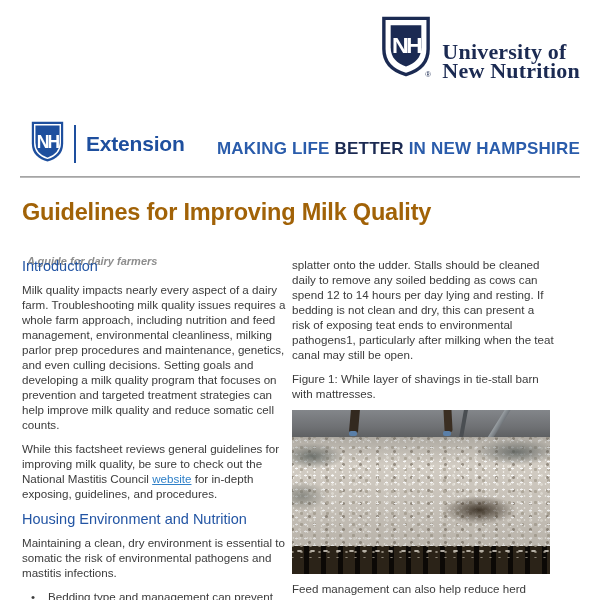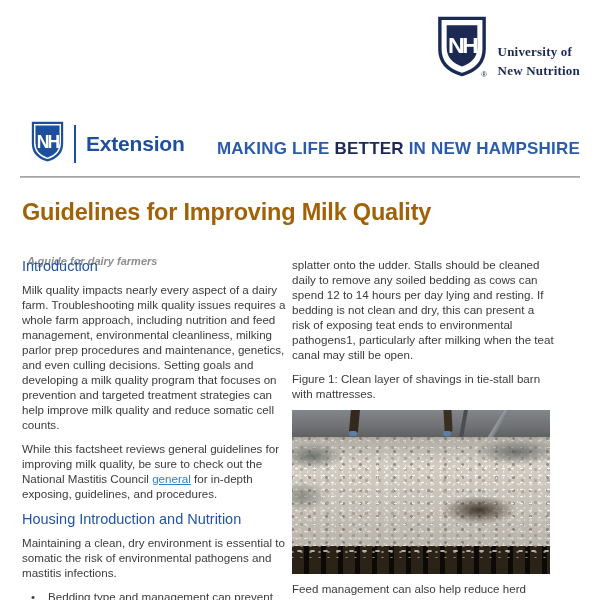--- a/index.html
+++ b/index.html
@@ -2,21 +2,21 @@
 <html><head>
 <meta charset="utf-8">
 <style>
   html,body{margin:0;padding:0;background:#ffffff;}
   .page{position:relative;width:600px;height:600px;overflow:hidden;background:#ffffff;
         font-family:"Liberation Sans", sans-serif;color:#3b3b3b;}
 
   
   .uni-logo{position:absolute;top:15px;right:20px;display:flex;align-items:center;gap:10px;}
   .uni-wordmark{font-family:"Liberation Serif", serif;font-weight:bold;color:#1b2a52;
-                font-size:13px;line-height:19px;letter-spacing:.2px;margin-top:24px;}
+                font-size:22px;line-height:19px;letter-spacing:.2px;margin-top:24px;}
 
   
   .brand-row{position:absolute;top:120px;left:30px;display:flex;align-items:center;}
   .brand-bar{width:2px;height:38px;background:#1e4f9e;margin:0 10px 0 9px;}
   .brand-name{color:#1e4f9e;font-weight:bold;font-size:21px;letter-spacing:-.2px;}
   .tagline{position:absolute;top:139px;right:20px;font-size:17px;font-weight:bold;
            letter-spacing:.2px;color:#2a5cab;white-space:nowrap;}
   .tagline .dk{color:#1b2a52;}
 
   
@@ -122,31 +122,31 @@
   <div class="tagline"><span>MAKING LIFE </span><span class="dk">BETTER</span><span> IN NEW HAMPSHIRE</span></div>
 
   <div class="rule"></div>
 
   <div class="doc-title">Guidelines for Improving Milk Quality</div>
   <div class="doc-subtitle">A guide for dairy farmers</div>
 
   <div class="col col-left">
     <h3>Introduction</h3>
     <p>Milk quality impacts nearly every aspect of a dairy farm. Troubleshooting milk quality issues requires a whole farm approach, including nutrition and feed management, environmental cleanliness, milking parlor prep procedures and maintenance, genetics, and even culling decisions. Setting goals and developing a milk quality program that focuses on prevention and targeted treatment strategies can help improve milk quality and reduce somatic cell counts.</p>
-    <p><span>While this factsheet reviews general guidelines for improving milk quality, be sure to check out the National Mastitis Council </span><a class="body-link">general</a><span> for in-depth exposing, guidelines, and procedures.</span></p>
-    <h3>Housing Introduction and Nutrition</h3>
+    <p><span>While this factsheet reviews general guidelines for improving milk quality, be sure to check out the National Mastitis Council </span><a class="body-link">website</a><span> for in-depth exposing, guidelines, and procedures.</span></p>
+    <h3>Housing Environment and Nutrition</h3>
     <p>Maintaining a clean, dry environment is essential to somatic the risk of environmental pathogens and mastitis infections.</p>
     <ul>
       <li>Bedding type and management can prevent mastitis on dairy farms. Bedding should be</li>
     </ul>
   </div>
 
   <div class="col col-right">
     <p>splatter onto the udder. Stalls should be cleaned daily to remove any soiled bedding as cows can spend 12 to 14 hours per day lying and resting. If bedding is not clean and dry, this can present a risk of exposing teat ends to environmental pathogens1, particularly after milking when the teat canal may still be open.</p>
-    <p class="fig-caption">Figure 1: Clean layer of shavings in tie-stall barn with mattresses.</p>
+    <p class="fig-caption">Figure 1: While layer of shavings in tie-stall barn with mattresses.</p>
 
     <div class="photo">
       <div class="photo-top">
         <div class="leg l1"></div>
         <div class="leg l2"></div>
         <div class="hoof h1"></div>
         <div class="hoof h2"></div>
         <div class="pipe p1"></div>
         <div class="pipe p2"></div>
       </div>

